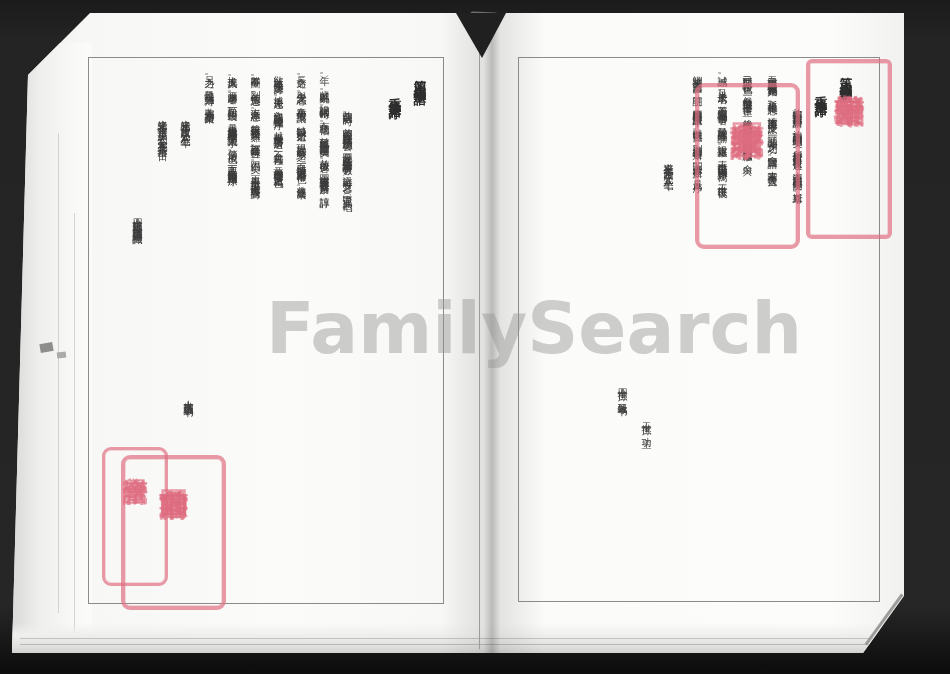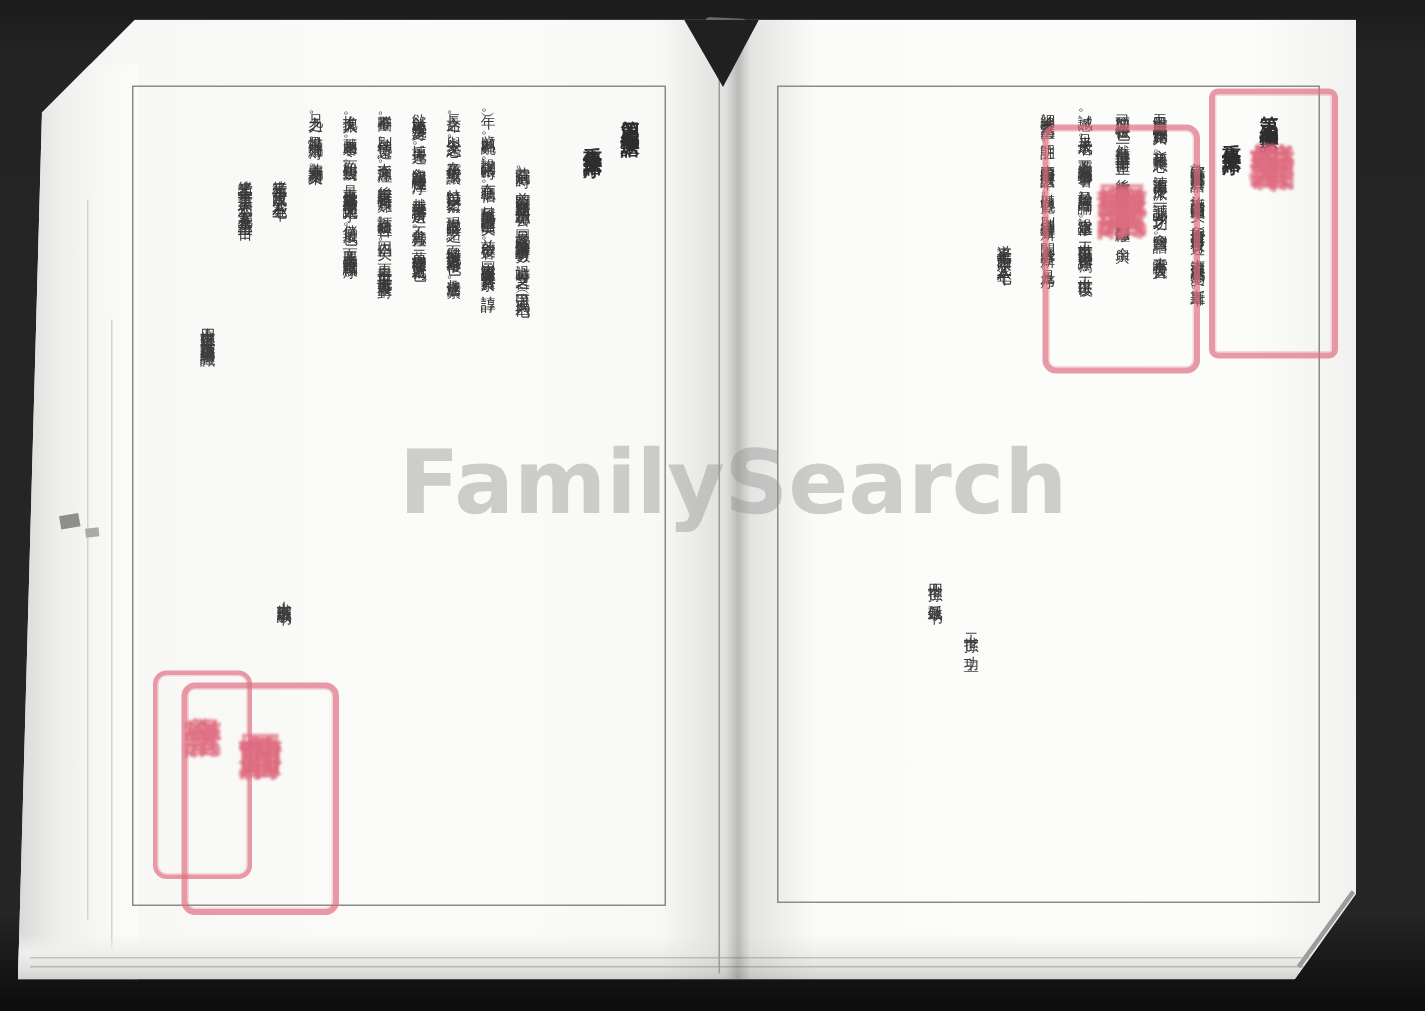--- a/index.html
+++ b/index.html
@@ -49,21 +49,21 @@
   .seal-inner{
     writing-mode:vertical-rl;text-orientation:upright;
     color:rgba(222,108,128,0.66);font-weight:bold;
     filter:blur(0.6px);line-height:1.02;white-space:pre-wrap;
   }
   .mirrored{transform:scaleX(-1);}
   
   .watermark{
     position:absolute;left:266px;top:287px;z-index:40;
     font-family:"DejaVu Sans","Liberation Sans",sans-serif;
-    font-weight:bold;font-size:59px;letter-spacing:0px;
+    font-weight:bold;font-size:71px;letter-spacing:0px;
     color:rgba(148,148,148,0.45);
   }
   
   .tab1{position:absolute;left:40px;top:343px;width:13px;height:9px;background:#8e8e8c;transform:rotate(-10deg);}
   .tab2{position:absolute;left:57px;top:352px;width:9px;height:6px;background:#aaaaa8;transform:rotate(-6deg);}
 </style>
 </head>
 <body>
 
 <div class="stage">

